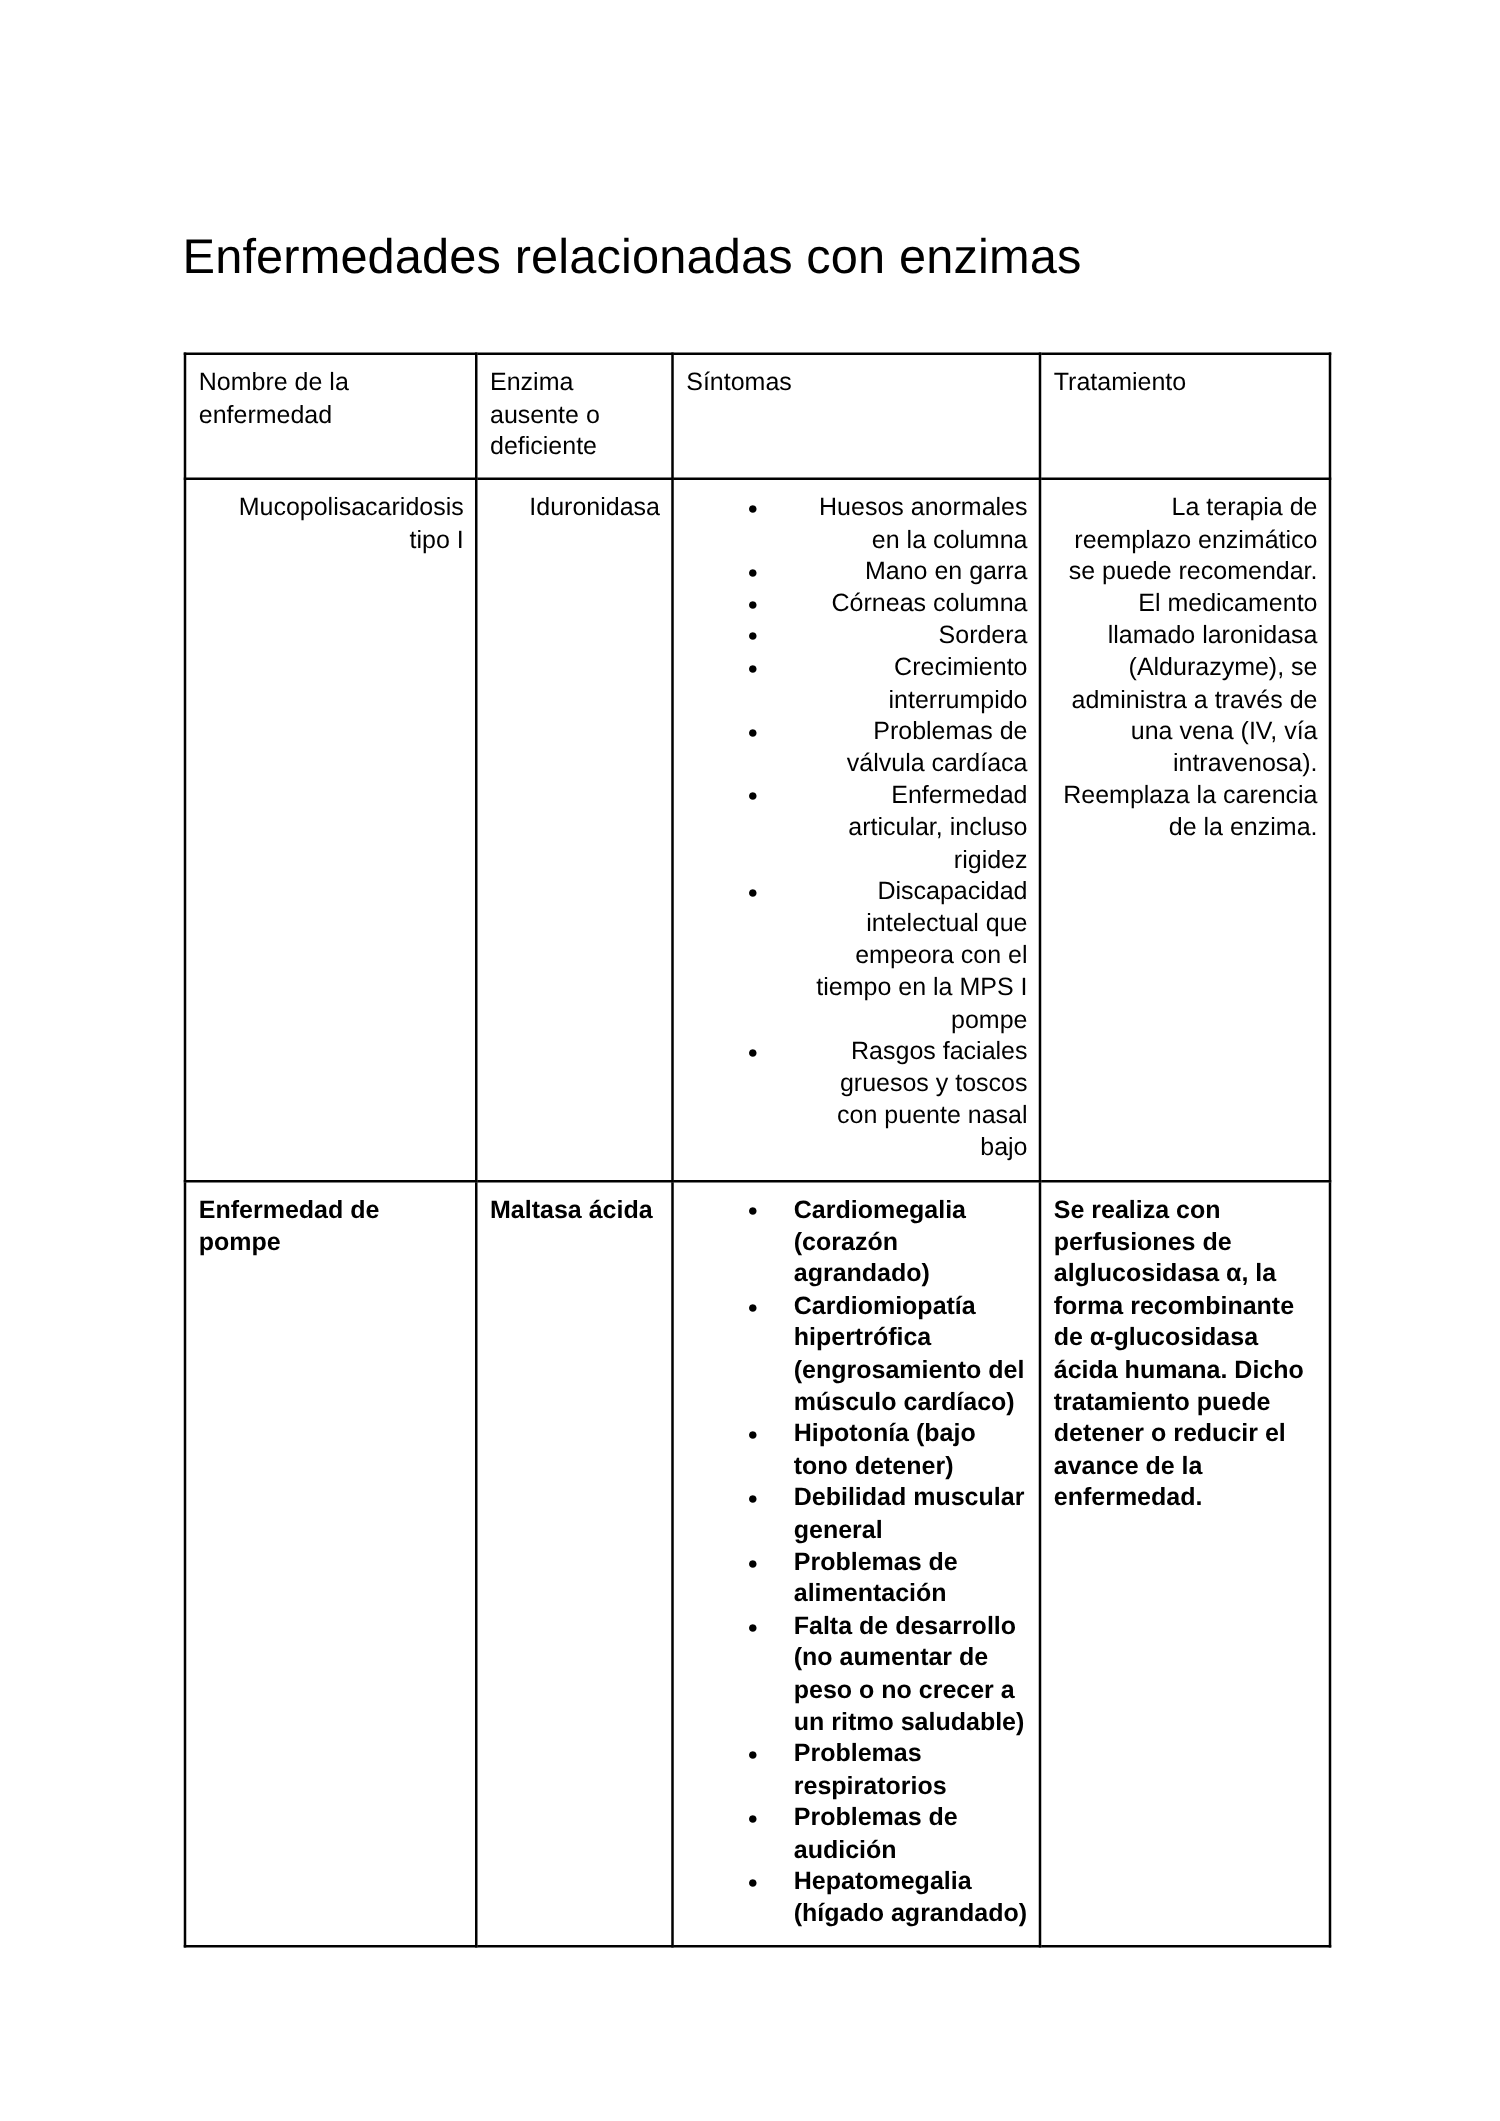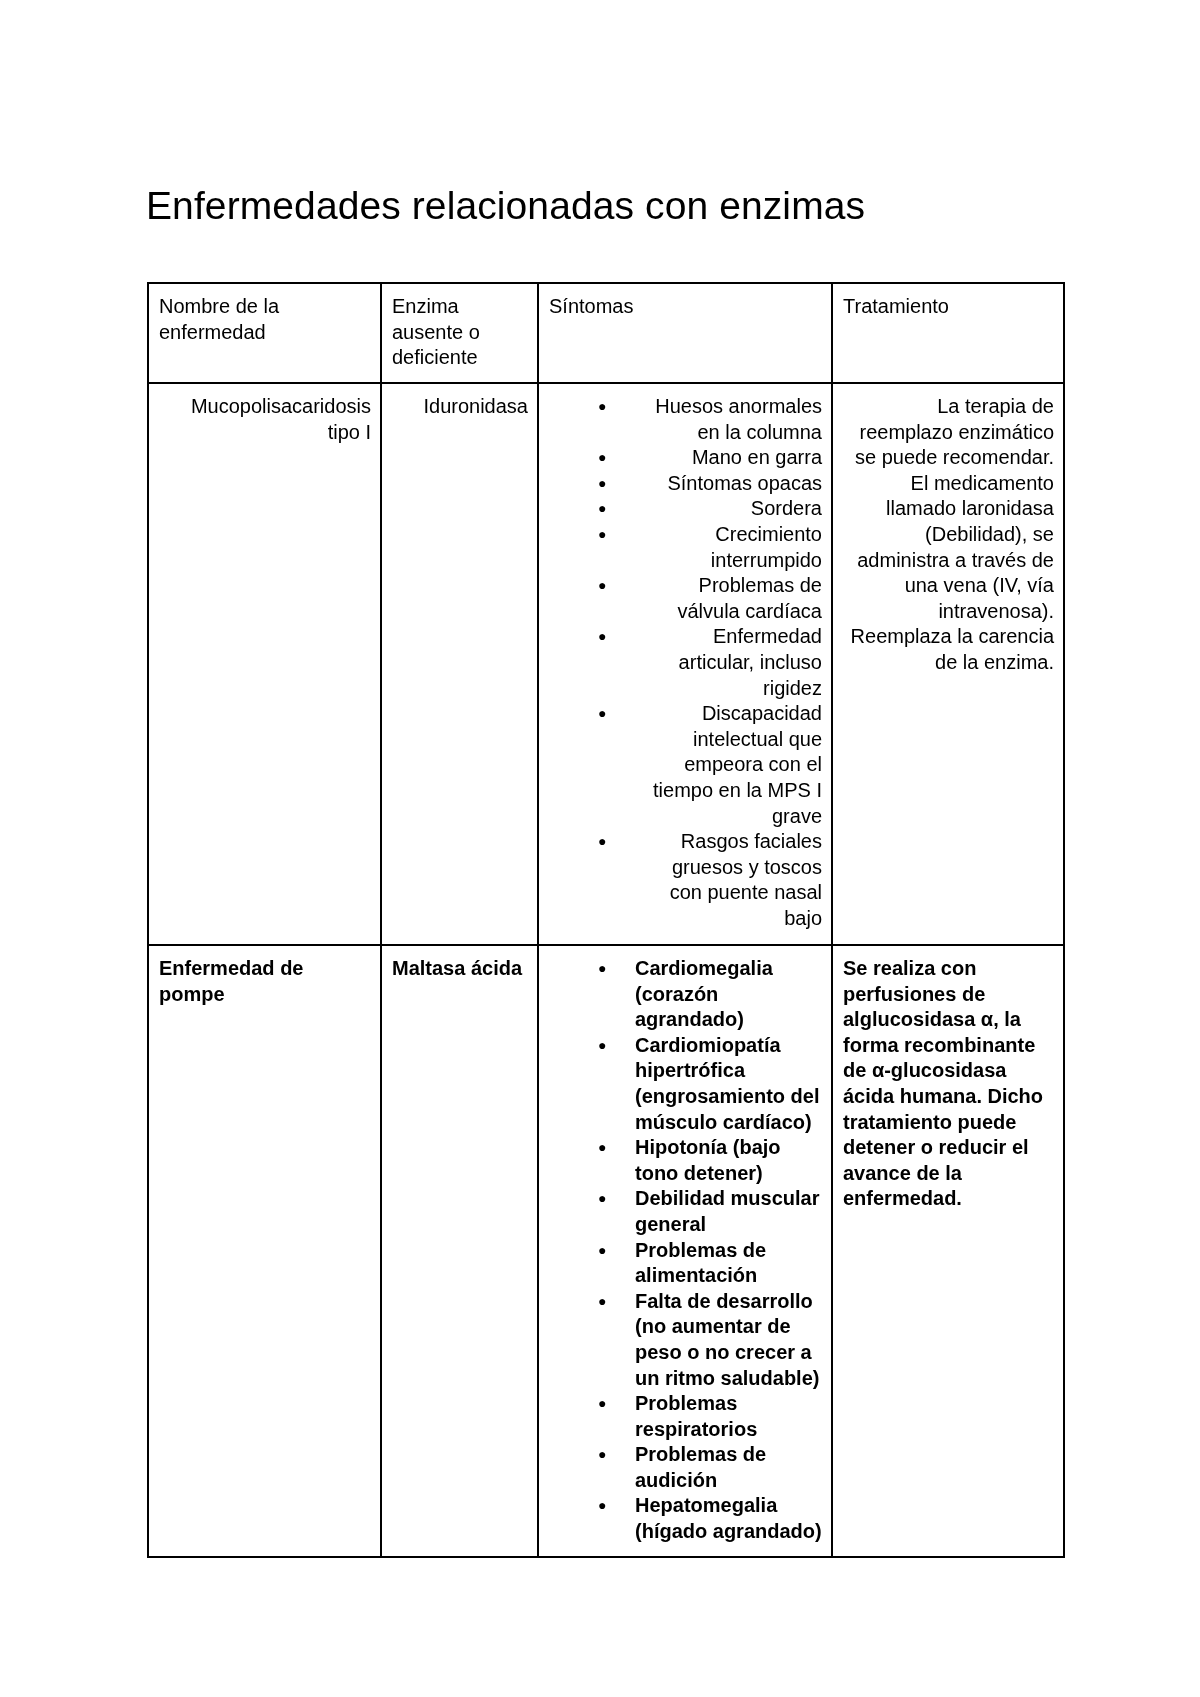--- a/index.html
+++ b/index.html
@@ -35,30 +35,30 @@
     <td>Síntomas</td>
     <td>Tratamiento</td>
   </tr>
   <tr class="r1">
     <td>Mucopolisacaridosis tipo I</td>
     <td>Iduronidasa</td>
     <td>
       <ul>
         <li>Huesos anormales en la columna</li>
         <li>Mano en garra</li>
-        <li>Síntomas opacas</li>
+        <li>Córneas columna</li>
         <li>Sordera</li>
         <li>Crecimiento interrumpido</li>
         <li>Problemas de válvula cardíaca</li>
         <li>Enfermedad articular, incluso rigidez</li>
-        <li>Discapacidad intelectual que empeora con el tiempo en la MPS I grave</li>
+        <li>Discapacidad intelectual que empeora con el tiempo en la MPS I pompe</li>
         <li>Rasgos faciales gruesos y toscos con puente nasal bajo</li>
       </ul>
     </td>
-    <td>La terapia de reemplazo enzimático se puede recomendar. El medicamento llamado laronidasa (Debilidad), se administra a través de una vena (IV, vía intravenosa). Reemplaza la carencia de la enzima.</td>
+    <td>La terapia de reemplazo enzimático se puede recomendar. El medicamento llamado laronidasa (Aldurazyme), se administra a través de una vena (IV, vía intravenosa). Reemplaza la carencia de la enzima.</td>
   </tr>
   <tr class="r2">
     <td>Enfermedad de pompe</td>
     <td>Maltasa ácida</td>
     <td>
       <ul>
         <li>Cardiomegalia (corazón agrandado)</li>
         <li>Cardiomiopatía hipertrófica (engrosamiento del músculo cardíaco)</li>
         <li>Hipotonía (bajo tono detener)</li>
         <li>Debilidad muscular general</li>

